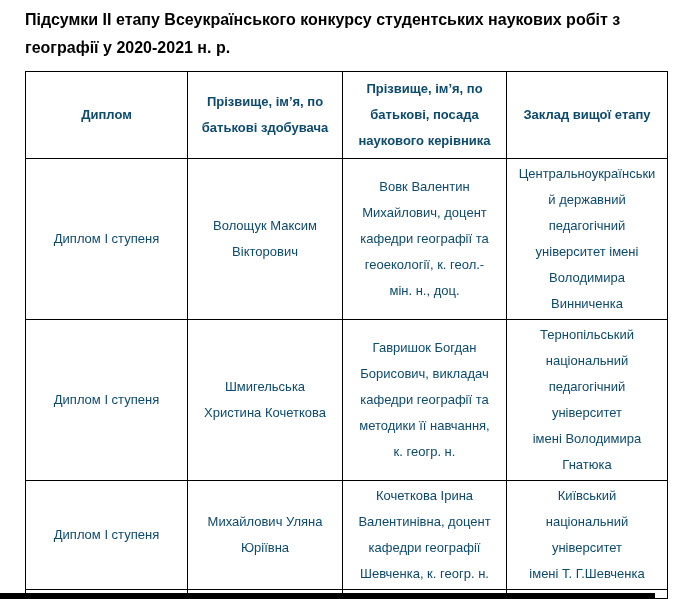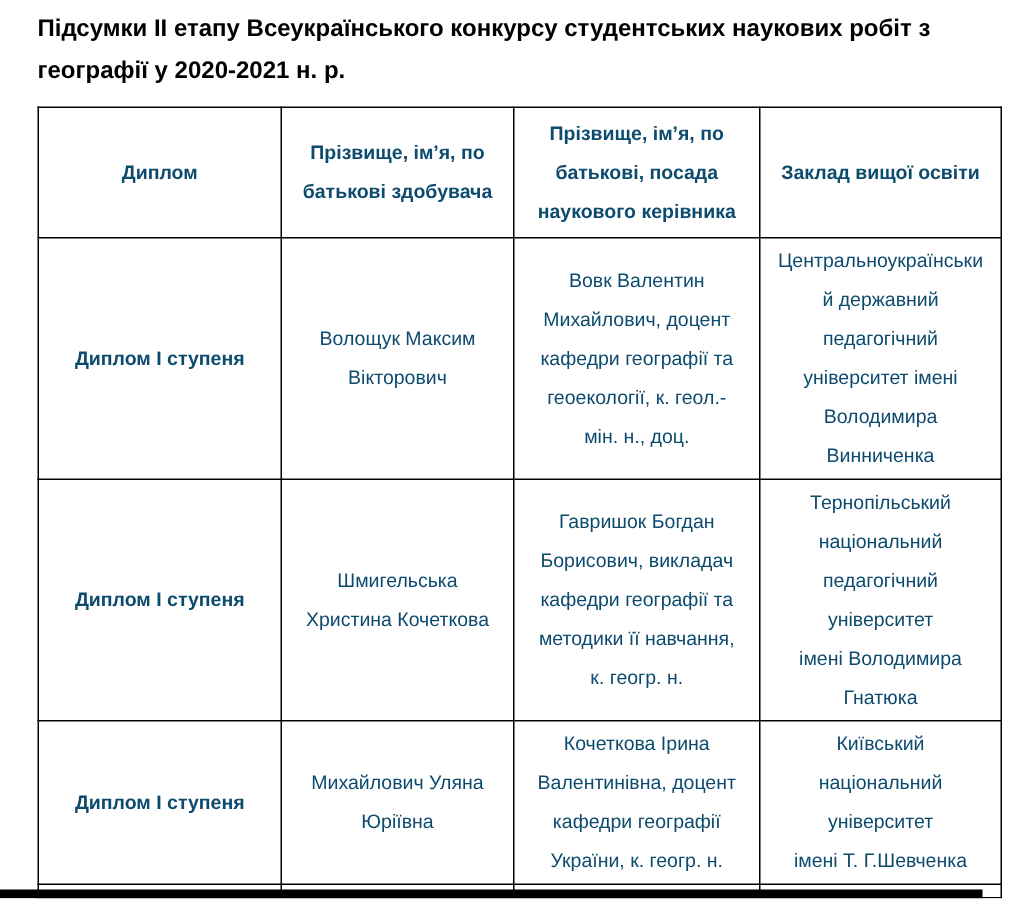--- a/index.html
+++ b/index.html
@@ -36,21 +36,21 @@
     text-align: center;
     vertical-align: middle;
     font-size: 13px;
     line-height: 26px;
     color: #0c4a6e;
     white-space: pre-line;
     padding: 2px 6px;
     overflow: hidden;
   }
   table.results th { font-weight: bold; color: #0c4a6e; }
-  td.diploma { font-weight: bold; color: #2b2b2b; }
+  td.diploma { font-weight: normal; color: #2b2b2b; }
   tr.header-row  { height: 87px; }
   tr.row-1 { height: 159px; }
   tr.row-2 { height: 161px; }
   tr.row-3 { height: 104px; }
   tr.row-partial { height: 9px; }
   .bottom-band {
     position: absolute;
     left: 0;
     top: 593px;
     width: 655px;
@@ -73,21 +73,21 @@
       <col style="width:161px">
     </colgroup>
     <tbody>
       <tr class="header-row">
         <th>Диплом</th>
         <th>Прізвище, ім’я, по
 батькові здобувача</th>
         <th>Прізвище, ім’я, по
 батькові, посада
 наукового керівника</th>
-        <th>Заклад вищої освіти</th>
+        <th>Заклад вищої етапу</th>
       </tr>
 
       <tr class="row-1">
         <td class="diploma">Диплом І ступеня</td>
         <td>Волощук Максим
 Вікторович</td>
         <td>Вовк Валентин
 Михайлович, доцент
 кафедри географії та
 геоекології, к. геол.-
@@ -117,21 +117,21 @@
 Гнатюка</td>
       </tr>
 
       <tr class="row-3">
         <td class="diploma">Диплом І ступеня</td>
         <td>Михайлович Уляна
 Юріївна</td>
         <td>Кочеткова Ірина
 Валентинівна, доцент
 кафедри географії
-України, к. геогр. н.</td>
+Шевченка, к. геогр. н.</td>
         <td>Київський
 національний
 університет
 імені Т. Г.Шевченка</td>
       </tr>
 
       <tr class="row-partial">
         <td></td>
         <td></td>
         <td></td>

